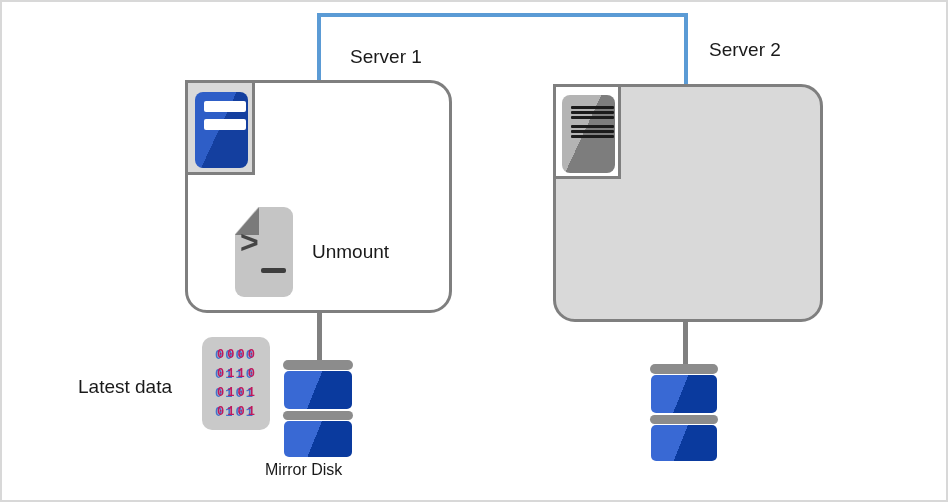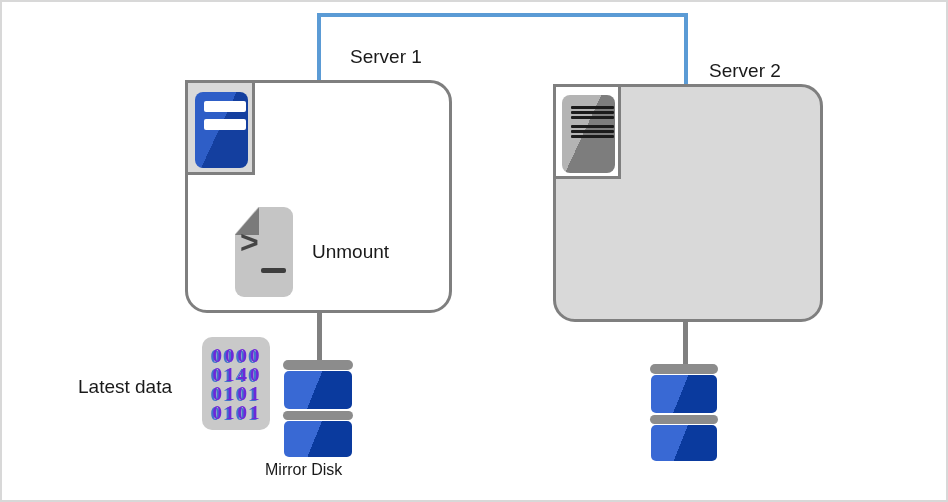--- a/index.html
+++ b/index.html
@@ -21,21 +21,21 @@
   .conn1{left:315px;top:300px;height:61px;}
   .conn2{left:681px;top:310px;height:55px;}
 
   
   .server-box{box-sizing:border-box;border:3px solid #7f7f7f;border-radius:22px;}
   .box1{left:183px;top:78px;width:267px;height:233px;background:#ffffff;}
   .box2{left:551px;top:82px;width:270px;height:238px;background:#d9d9d9;}
 
   .diagram-label{font-size:19px;line-height:20px;white-space:nowrap;}
   .lbl-s1{left:348px;top:45px;}
-  .lbl-s2{left:707px;top:59px;}
+  .lbl-s2{left:707px;top:38px;}
   .lbl-unmount{left:310px;top:240px;text-align:right;}
   .lbl-latest{left:76px;top:375px;}
   .lbl-mirror{left:263px;top:458px;font-size:16px;}
 
   
   .icon-frame{box-sizing:border-box;border:3px solid #7f7f7f;}
   .frame1{left:183px;top:78px;width:70px;height:95px;background:#d9d9d9;}
   .frame2{left:551px;top:82px;width:68px;height:95px;background:#ffffff;}
 
   .tower{border-radius:8px;}
@@ -56,22 +56,22 @@
   }
   .fold{left:0;top:0;width:42%;height:31%;background:#7a7a7a;
     clip-path:polygon(0 100%,100% 0,100% 100%);}
   .prompt{left:5px;top:18px;font-size:32px;font-weight:bold;color:#454545;line-height:34px;}
   .uscore{left:26px;top:61px;width:25px;height:5px;background:#3e3e3e;border-radius:2px;}
 
   
   .binary{
     left:200px;top:335px;width:68px;height:93px;background:#c9c9c9;border-radius:10px;
     display:flex;flex-direction:column;justify-content:center;align-items:center;
-    font-family:Liberation Serif, serif;font-weight:bold;font-size:19px;
-    line-height:19px;color:#6d28d9;letter-spacing:3px;
+    font-family:Liberation Mono, monospace;font-weight:bold;font-size:12px;
+    line-height:19px;color:#be185d;letter-spacing:3px;
     text-shadow:-2px 1px 0 #4273cc;
   }
   .binary span{display:block;text-indent:3px;}
 
   
   .disk{width:70px;display:flex;flex-direction:column;}
   .disk1{left:281px;top:358px;}
   .disk2{left:648px;top:362px;width:68px;}
   .disk-cap{height:10px;background:#8c8c8c;border-radius:5px;margin-bottom:1px;}
   .disk-cap.small{height:9px;margin-top:1px;}
@@ -120,21 +120,21 @@
   <div class="abs script-doc">
     <div class="abs fold"></div>
     <div class="abs prompt">&gt;</div>
     <div class="abs uscore"></div>
   </div>
   <div class="abs diagram-label lbl-unmount">Unmount</div>
 
   <div class="abs diagram-label lbl-latest">Latest data</div>
   <div class="abs binary">
     <span>0000</span>
-    <span>0140</span>
+    <span>0110</span>
     <span>0101</span>
     <span>0101</span>
   </div>
 
   <div class="abs disk disk1">
     <div class="disk-cap"></div>
     <div class="disk-body"></div>
     <div class="disk-cap small"></div>
     <div class="disk-body small"></div>
   </div>

